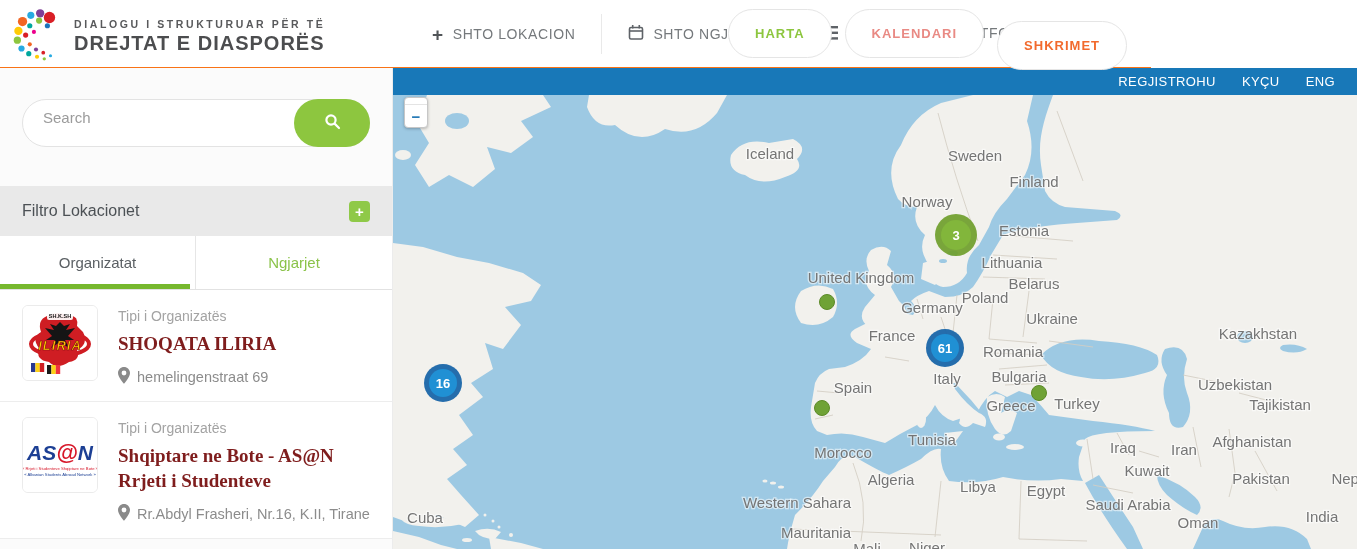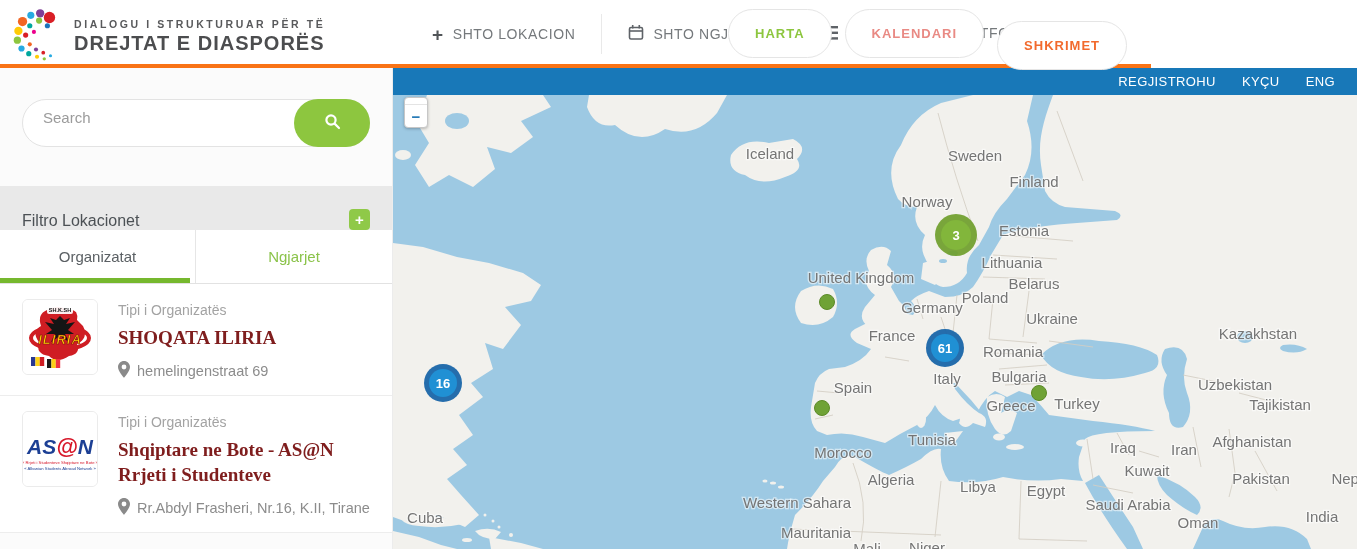--- a/index.html
+++ b/index.html
@@ -2,21 +2,21 @@
 <html><head>
 <meta charset="utf-8">
 <style>
   * { margin:0; padding:0; box-sizing:border-box; }
   html,body { width:1357px; height:549px; overflow:hidden; background:#fff;
     font-family:"Liberation Sans", sans-serif; }
   .stage { position:relative; width:1357px; height:549px; overflow:hidden; background:#fff; }
 
   
   .header { position:absolute; left:0; top:0; width:1151px; height:68px; background:#fff;
-    border-bottom:4px solid #f97316; z-index:10; }
+    border-bottom:1px solid #f97316; z-index:10; }
   .logo { position:absolute; left:8px; top:5px; display:flex; align-items:center; }
   .logo-text { margin-left:10px; color:#555658; }
   .logo-line1 { font-size:10.5px; font-weight:bold; letter-spacing:2.6px; color:#58595b; }
   .logo-line2 { font-size:20px; font-weight:bold; letter-spacing:1px; color:#4c4d4f; margin-top:2px; }
   .nav { position:absolute; left:432px; top:0; height:68px; display:flex; align-items:center; }
   .nav-item { display:flex; align-items:center; gap:9px; color:#75797c; font-size:14px;
     letter-spacing:.6px; white-space:nowrap; cursor:pointer; }
   .nav-sep { width:1px; height:40px; background:#e9e9e9; margin:0 26px; }
   .plus-glyph { font-size:19px; font-weight:bold; color:#515558; line-height:1; }
   .overlap-wrap { position:relative; width:178px; height:18px; }
@@ -40,22 +40,22 @@
   .sidebar { position:absolute; left:0; top:68px; width:393px; height:481px; background:#fbfbfb;
     border-right:1px solid #ececec; z-index:8; }
   .search-box { position:relative; margin:31px 22px 0 22px; height:48px; }
   .search-input { width:100%; height:48px; border:1px solid #e3e3e3; border-radius:24px;
     padding:0 90px 12px 20px; font-size:15px; color:#555; outline:none; background:#fff;
     font-family:"Liberation Sans",sans-serif; }
   .search-input::placeholder { color:#9b9b9b; }
   .search-btn { position:absolute; right:0; top:0; width:76px; height:48px; border:none;
     border-radius:24px; background:#8dc63f; cursor:pointer; display:flex; align-items:center;
     justify-content:center; }
-  .filter-band { margin-top:39px; height:44px; background:#e9e9e9; display:flex;
-    align-items:flex-end; justify-content:space-between; padding:0 22px; }
+  .filter-band { margin-top:39px; height:50px; background:#e9e9e9; display:flex;
+    align-items:center; justify-content:space-between; padding:0 22px; }
   .filter-title { font-size:16px; color:#4c5155; }
   .filter-add { width:21px; height:21px; border:none; border-radius:4px; background:#8fc948;
     color:#fff; font-size:15px; font-weight:bold; line-height:1; cursor:pointer; }
   .tabs { height:54px; display:flex; background:#fff; border-bottom:1px solid #e2e2e2; position:relative; }
   .tab { width:50%; display:flex; align-items:center; justify-content:center; font-size:15px;
     cursor:pointer; background:#fff; }
   .tab-orgs { color:#5b6064; border-right:1px solid #e6e6e6; }
   .tab-events { color:#8bc34a; }
   .tab-underline { position:absolute; left:0; bottom:0; width:190px; height:5px; background:#76b82e; }
   .org-list { background:#fff; }

